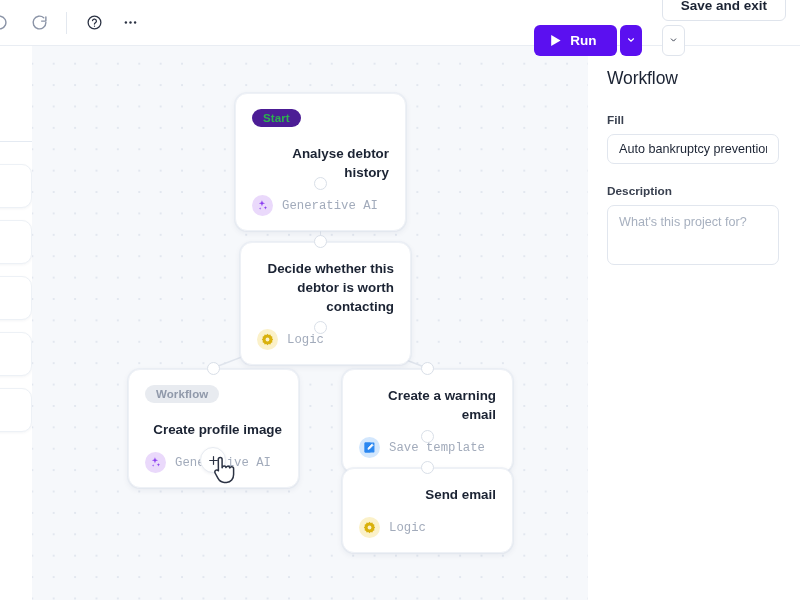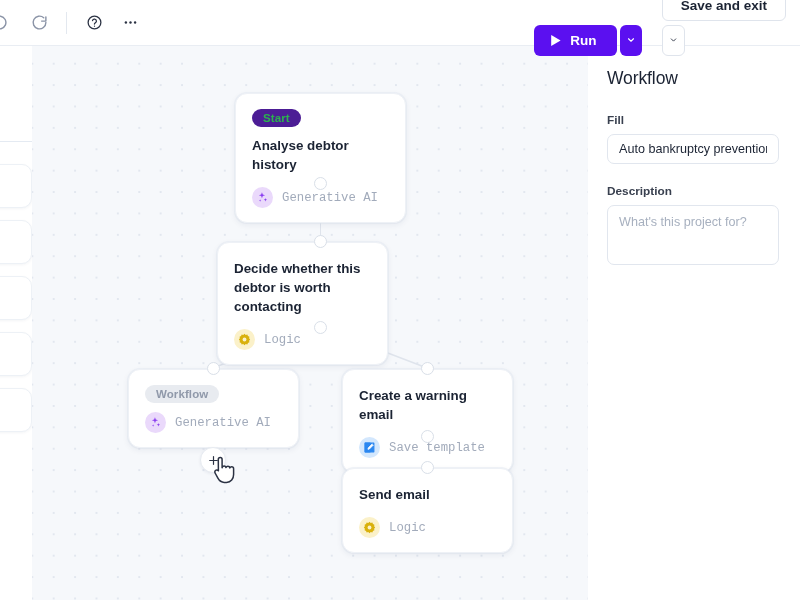--- a/index.html
+++ b/index.html
@@ -140,21 +140,22 @@
     margin-bottom: 9px;
     letter-spacing: .1px;
   }
   .badge-start { background: #4c1d95; color: #2bb14e; }
   .badge-skipped { background: #e8ebf0; color: #9099aa; }
   .node-title {
     font-size: 13.4px;
     font-weight: bold;
     color: #1b2333;
     line-height: 19px;
-    margin: 0 0 13px 0;
+    margin: 8px 0 13px 0;
+    text-align: right;
   }
   .node-meta { display: flex; align-items: center; gap: 9px; }
   .meta-icon {
     width: 21px; height: 21px;
     border-radius: 50%;
     display: flex; align-items: center; justify-content: center;
     flex: 0 0 auto;
   }
   .mi-ai { background: #ead9fb; }
   .mi-logic { background: #fbf1c9; }
@@ -339,37 +340,38 @@
           <path d="M17.4 13 L18.2 15.3 L20.5 16.1 L18.2 16.9 L17.4 19.2 L16.6 16.9 L14.3 16.1 L16.6 15.3 Z"></path>
           <path d="M7.6 15.2 L8.2 16.9 L9.9 17.5 L8.2 18.1 L7.6 19.8 L7 18.1 L5.3 17.5 L7 16.9 Z"></path>
         </svg>
       </div>
       <div class="meta-label">Generative AI</div>
     </div>
   </div>
   <div class="dot-node" style="left:281.5px; top:131px;"></div>
 
   <div class="dot-node" style="left:281.5px; top:189px;"></div>
-  <div class="node" style="left:185px; top:196px; width:171px;">
+  <div class="node" style="left:208px; top:196px; width:171px;">
     <div class="node-title" style="margin-top:2px;">Decide whether this debtor is worth contacting</div>
     <div class="node-meta">
       <div class="meta-icon mi-logic">
         <svg width="13" height="13" viewBox="0 0 24 24" fill="#d9b10d">
           <path d="M12 1.6 l2.3 1.9 2.9-.6 1.2 2.7 2.7 1.2-.6 2.9 1.9 2.3-1.9 2.3.6 2.9-2.7 1.2-1.2 2.7-2.9-.6L12 22.4l-2.3-1.9-2.9.6-1.2-2.7-2.7-1.2.6-2.9L1.6 12l1.9-2.3-.6-2.9 2.7-1.2 1.2-2.7 2.9.6Z"></path>
           <circle cx="12" cy="12" r="3.5" fill="#fbf1c9"></circle>
         </svg>
       </div>
       <div class="meta-label">Logic</div>
     </div>
   </div>
   <div class="dot-node" style="left:281.5px; top:275px;"></div>
 
   <div class="dot-node" style="left:174.5px; top:316px;"></div>
   <div class="node" style="left:96px; top:323px; width:171px;">
     <div class="badge badge-skipped">Workflow</div>
+    <div class="node-title">Create profile image</div>
     <div class="node-meta">
       <div class="meta-icon mi-ai">
         <svg width="13" height="13" viewBox="0 0 24 24" fill="#8b3df0">
           <path d="M11 2.2 L12.5 6.4 L16.7 7.9 L12.5 9.4 L11 13.6 L9.5 9.4 L5.3 7.9 L9.5 6.4 Z"></path>
           <path d="M17.4 13 L18.2 15.3 L20.5 16.1 L18.2 16.9 L17.4 19.2 L16.6 16.9 L14.3 16.1 L16.6 15.3 Z"></path>
           <path d="M7.6 15.2 L8.2 16.9 L9.9 17.5 L8.2 18.1 L7.6 19.8 L7 18.1 L5.3 17.5 L7 16.9 Z"></path>
         </svg>
       </div>
       <div class="meta-label">Generative AI</div>
     </div>

